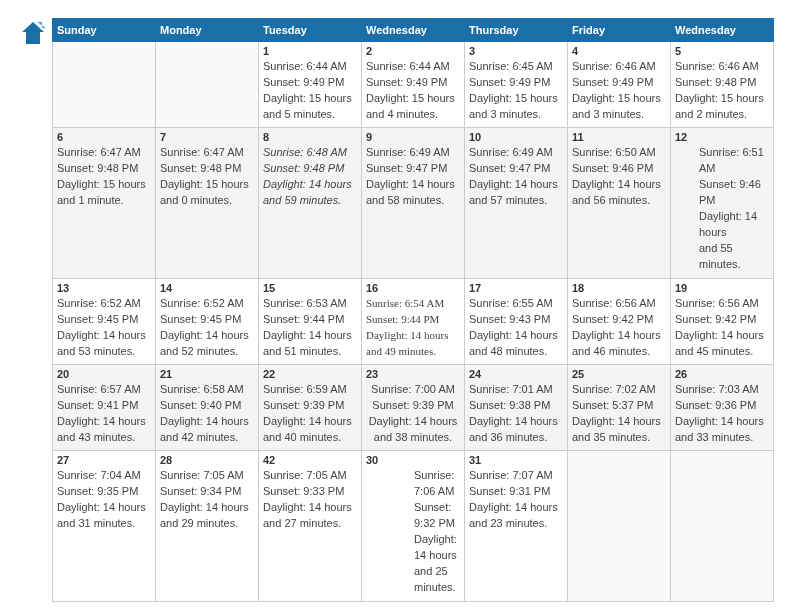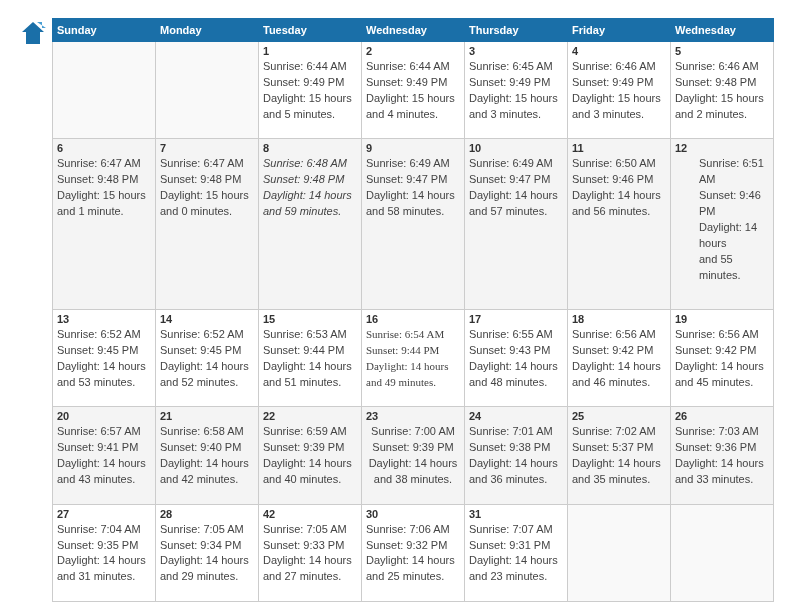--- a/index.html
+++ b/index.html
@@ -346,21 +346,21 @@
           </td>
           <td>
             <span class="day-num">42</span>
             <div class="day-detail" style="white-space: pre-line;">Sunrise: 7:05 AM
 Sunset: 9:33 PM
 Daylight: 14 hours
 and 27 minutes.</div>
           </td>
           <td>
             <span class="day-num">30</span>
-            <div class="day-detail" style="white-space: pre-line;">Sunrise: 7:06 AM
+            <div class="day-detail" style="white-space: pre-line; margin-left: 48px;">Sunrise: 7:06 AM
 Sunset: 9:32 PM
 Daylight: 14 hours
 and 25 minutes.</div>
           </td>
           <td>
             <span class="day-num">31</span>
             <div class="day-detail" style="white-space: pre-line;">Sunrise: 7:07 AM
 Sunset: 9:31 PM
 Daylight: 14 hours
 and 23 minutes.</div>

